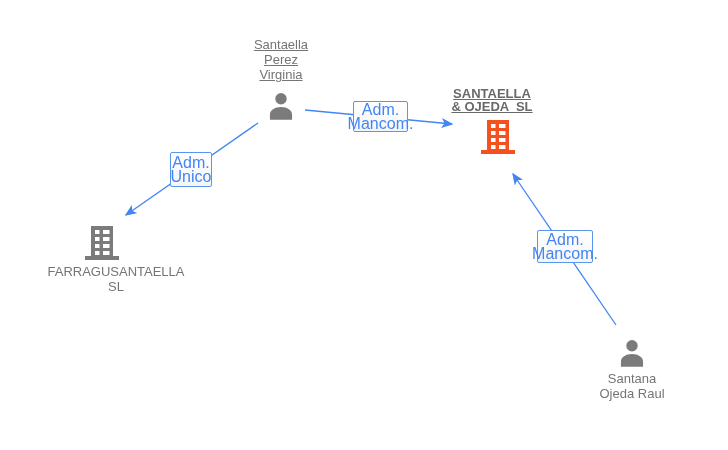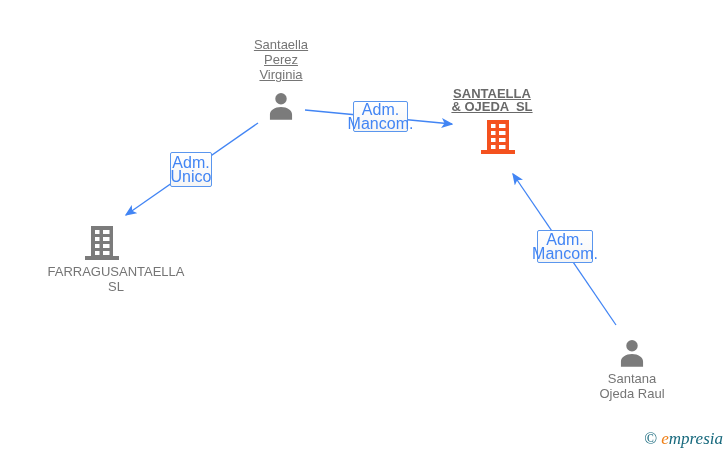--- a/index.html
+++ b/index.html
@@ -128,18 +128,14 @@
 
   <div class="edge-label" style="left:353px;top:101px;width:55px;height:31px;">Adm.
 Mancom.</div>
 
   <div class="edge-label" style="left:170px;top:152px;width:42px;height:35px;">Adm.
 Unico</div>
 
   <div class="edge-label" style="left:537px;top:230px;width:56px;height:33px;">Adm.
 Mancom.</div>
 
-  <div class="footer-logo">
-    <span class="copy">©</span>
-    <span class="brand-e">e</span><span class="brand-rest">mpresia</span>
-  </div>
 
 </div>
 
 </body></html>

